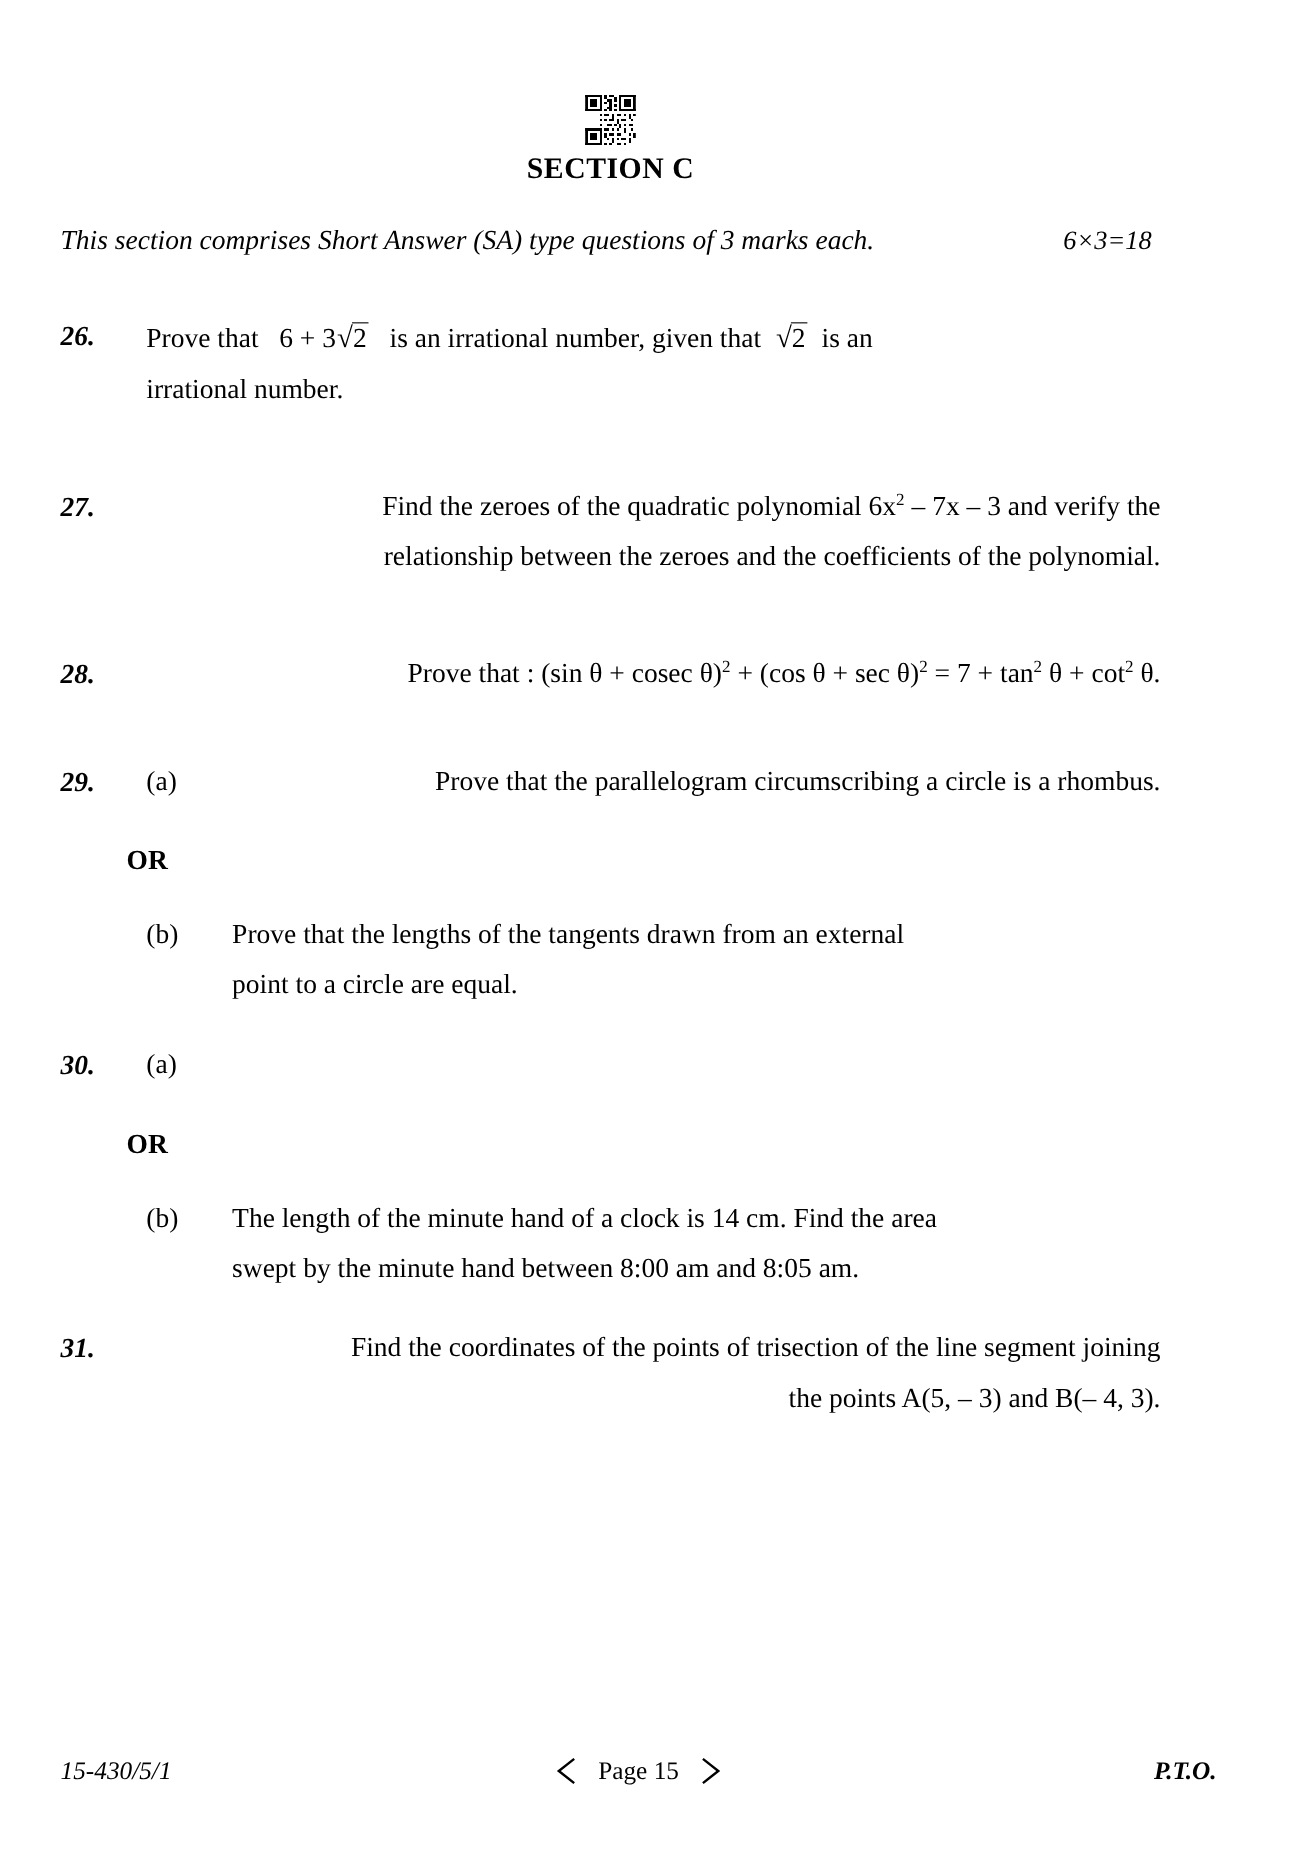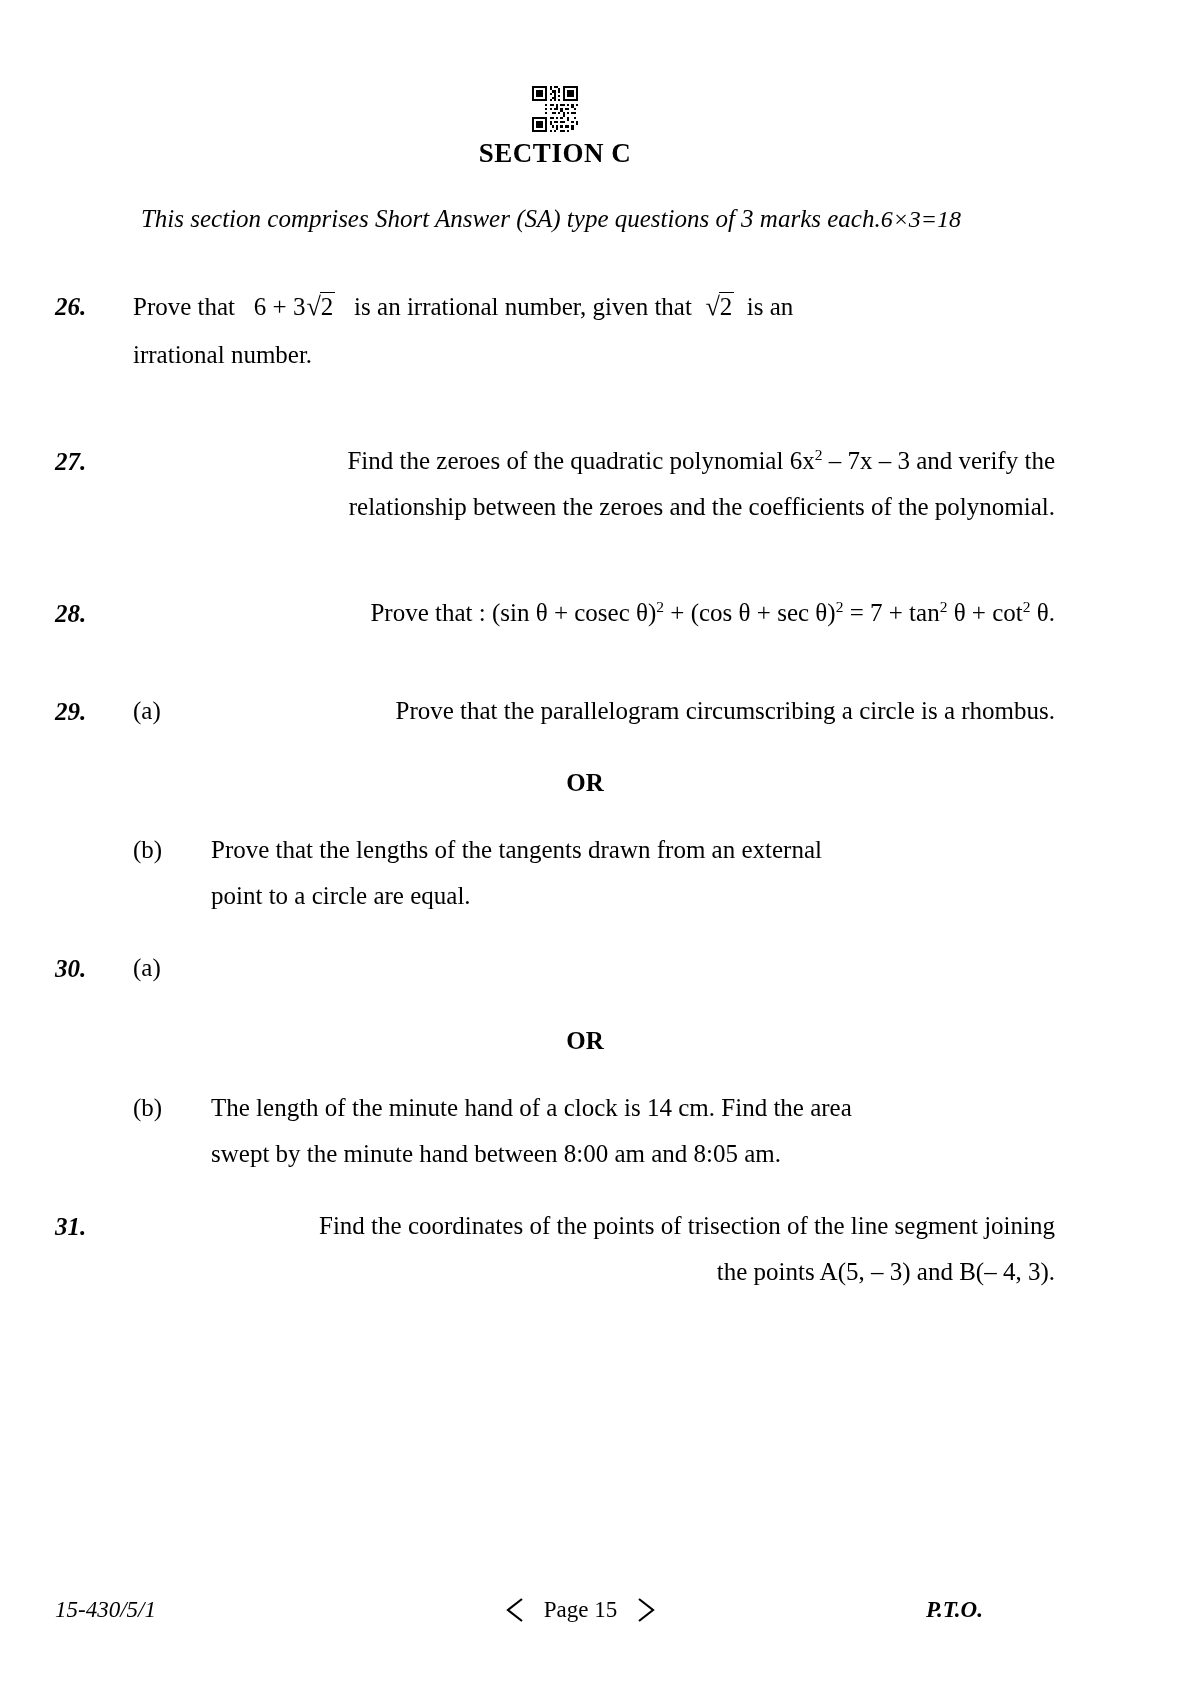--- a/index.html
+++ b/index.html
@@ -48,21 +48,21 @@
     font-weight: bold;
     font-size: 27px;
     letter-spacing: 0.5px;
     margin: 0 0 36px 0;
   }
 
   
   .instruction-row {
     display: flex;
     align-items: baseline;
-    justify-content: center;
+    justify-content: space-between;
     font-style: italic;
     font-size: 25px;
     margin: 0 6px 50px 0;
   }
   .instruction-text { white-space: nowrap; }
   .instruction-marks {
     font-style: italic;
     font-size: 24px;
     padding-right: 2px;
   }
@@ -98,21 +98,20 @@
 
   .sub-block {
     display: flex;
     align-items: flex-start;
     font-size: 25px;
     line-height: 1.85;
   }
   .indent-sub { margin-left: 78px; }
 
   .or-line {
-    text-align: center;
     font-weight: bold;
     font-size: 25px;
     margin: 26px 0 30px 0;
     padding-left: 60px;
   }
 
   
   .gap-26 { height: 26px; }
   .gap-16 { height: 16px; }
 
@@ -150,20 +149,21 @@
   .footer-left {
     font-style: italic;
     font-size: 23px;
     min-width: 180px;
   }
   .footer-right {
     font-style: italic;
     font-weight: bold;
     font-size: 23px;
     min-width: 180px;
+    text-align: right;
   }
   .page-banner {
     position: relative;
     display: flex;
     align-items: center;
     justify-content: center;
     font-size: 23px;
     padding: 2px 26px;
   }
   .page-banner .chev {

